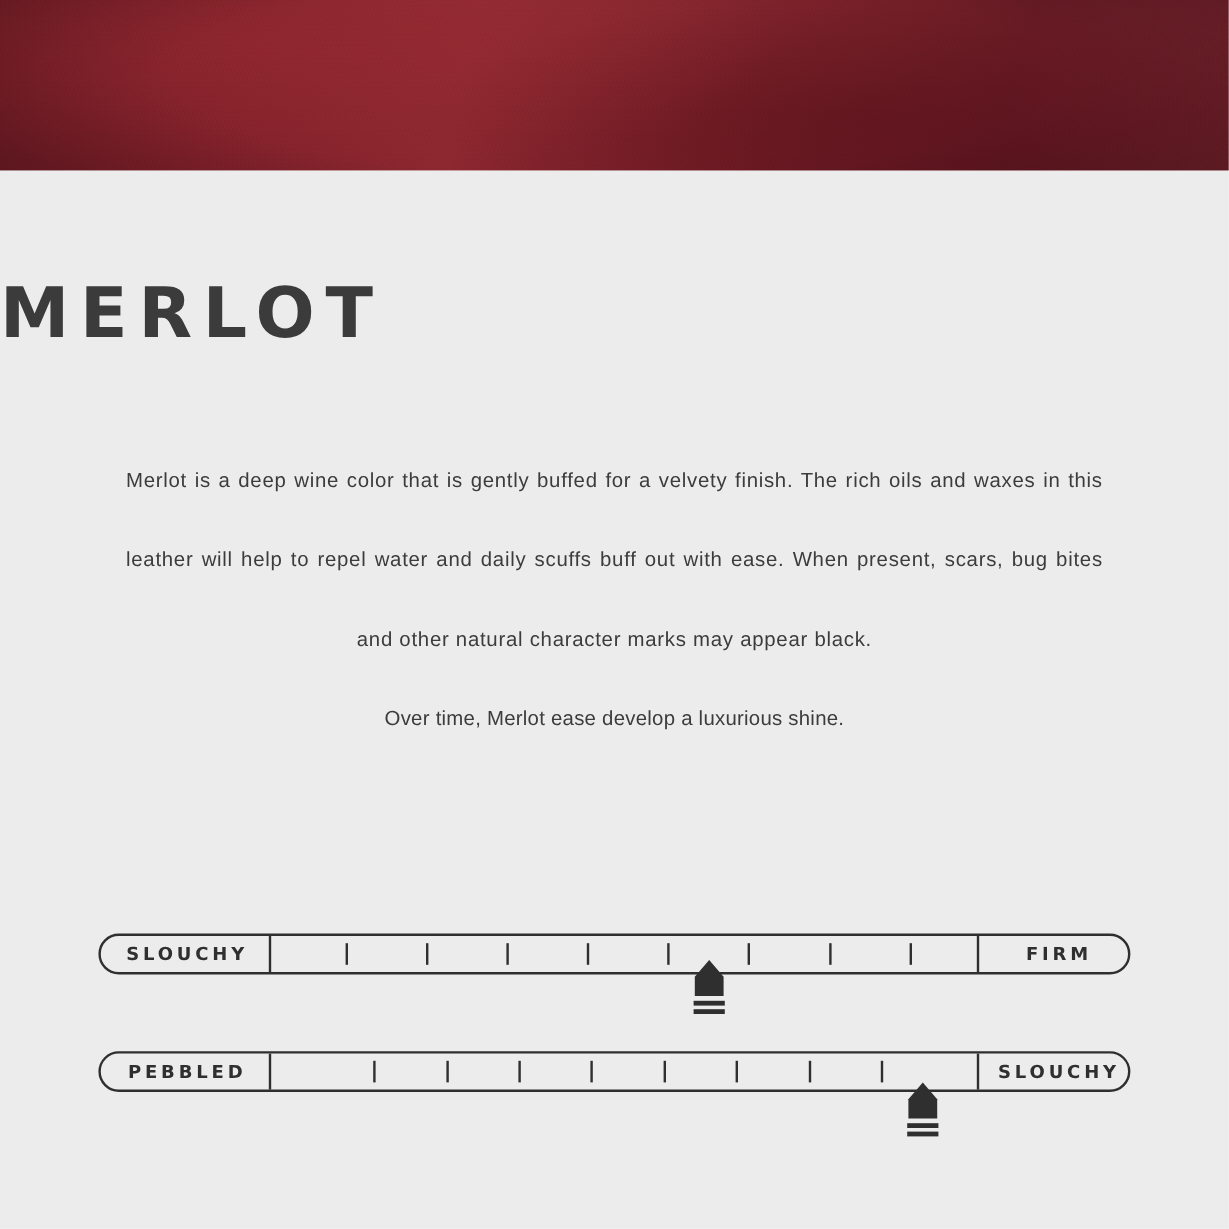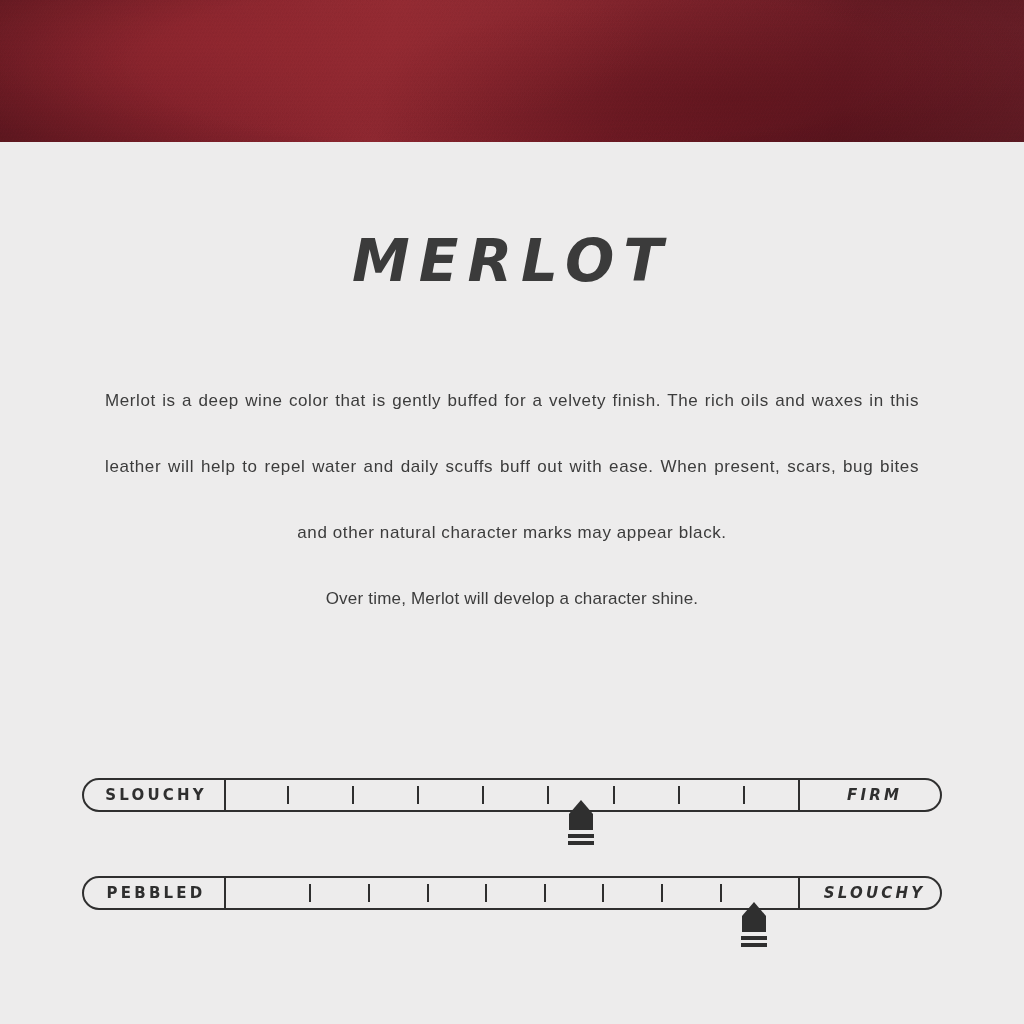--- a/index.html
+++ b/index.html
@@ -50,28 +50,26 @@
     inset: 0;
     background: radial-gradient(ellipse 80% 130% at 50% 45%, rgba(0,0,0,0) 45%, rgba(0,0,0,0.30) 100%);
   }
 
   
   .title {
     position: absolute;
     top: 232px;
     left: 0;
     width: 1024px;
-    text-align: center;
     font-family: "DejaVu Sans", sans-serif;
     font-weight: bold;
     font-size: 58px;
     letter-spacing: 9px;
     color: #3b3b3b;
     line-height: 1;
-    font-style: italic;
   }
 
   
   .body-copy {
     position: absolute;
     top: 368px;
     left: 105px;
     width: 814px;
     text-align: justify;
     text-align-last: center;
@@ -114,24 +112,23 @@
     color: #2f2f2f;
     box-sizing: border-box;
     white-space: nowrap;
   }
   .cap-left {
     width: 142px;
     border-right: 2px solid #2f2f2f;
     padding-left: 4px;
   }
   .cap-right {
-    width: 142px;
+    width: 126px;
     border-left: 2px solid #2f2f2f;
     padding-left: 9px;
-    font-style: italic;
   }
   .track {
     position: relative;
     flex: 1;
   }
   .tick {
     position: absolute;
     top: 6px;
     width: 2px;
     height: 18px;
@@ -155,21 +152,21 @@
   <div class="swatch">
     <div class="grain"></div>
     <div class="vignette"></div>
 
   </div>
 
   <div class="title">MERLOT</div>
 
   <div class="body-copy">
     <span>Merlot is a deep wine color that is gently buffed for a velvety finish. The rich oils and waxes in this leather will help to repel water and daily scuffs buff out with ease. When present, scars, bug bites and other natural character marks may appear black.</span>
-    <span class="final-line">Over time, Merlot will develop a character shine.</span>
+    <span class="final-line">Over time, Merlot ease develop a luxurious shine.</span>
   </div>
 
   <div class="slider slider-1">
     <div class="cap cap-left">SLOUCHY</div>
     <div class="track">
       <div class="tick" style="left:10.6%"></div>
       <div class="tick" style="left:22.0%"></div>
       <div class="tick" style="left:33.4%"></div>
       <div class="tick" style="left:44.8%"></div>
       <div class="tick" style="left:56.2%"></div>

